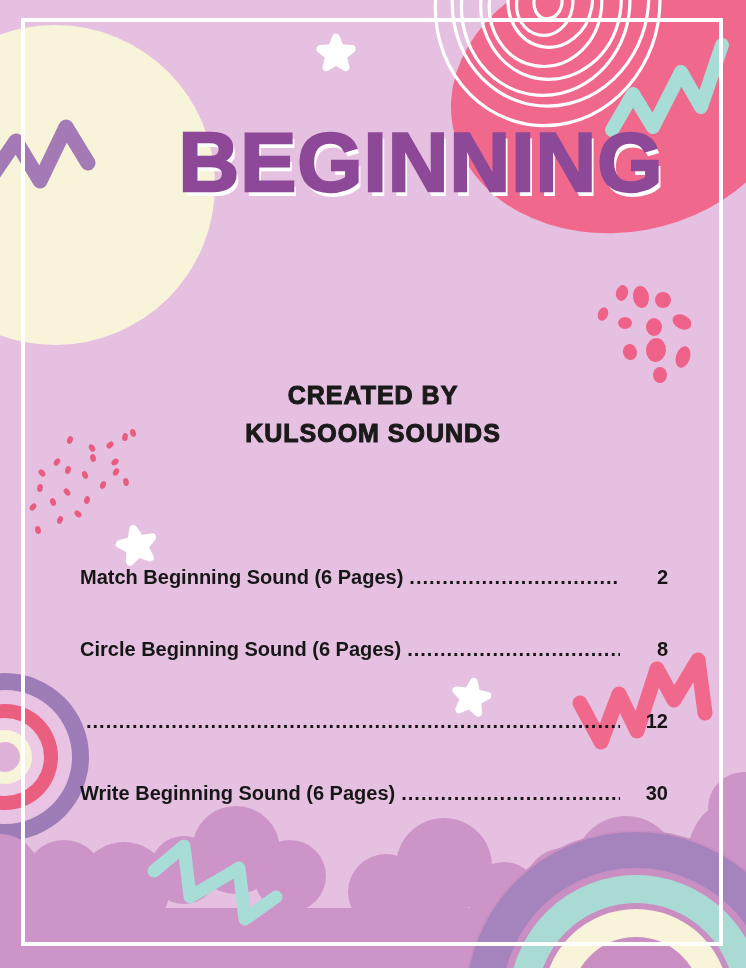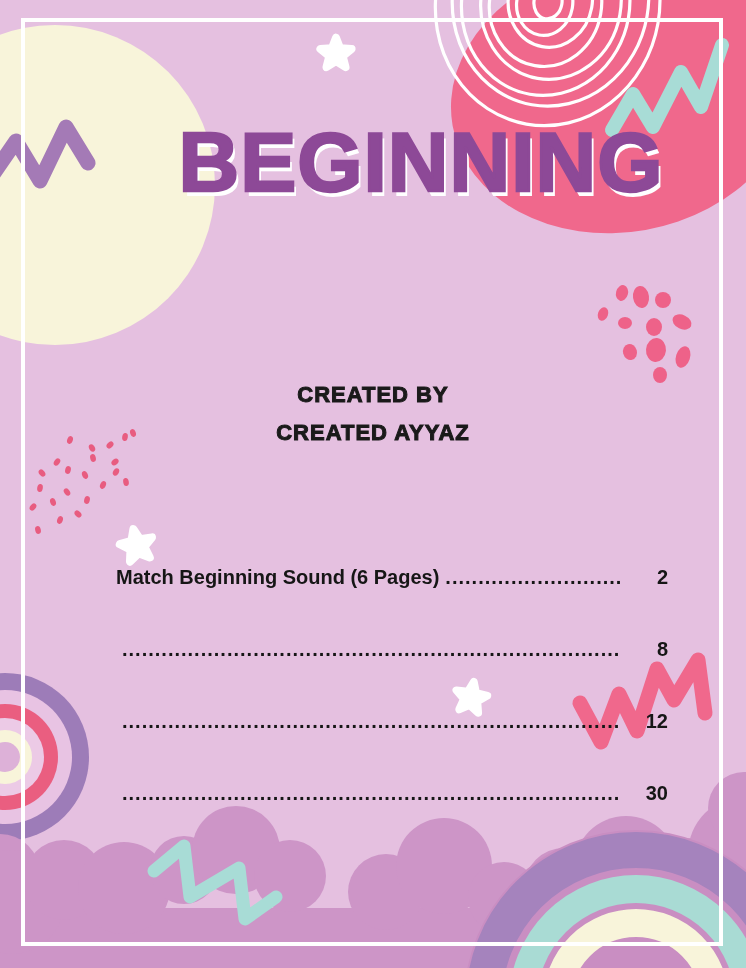--- a/index.html
+++ b/index.html
@@ -28,28 +28,28 @@
     color:#8d4997;
     -webkit-text-stroke:2.5px #8d4997;
     text-shadow:3px 5px 0 #ffffff;
     padding-left:48px;
   }
   .title span { display:block; }
   .byline {
     position:absolute; top:376px; left:0; width:100%;
     text-align:center;
     font-weight:bold;
-    font-size:22px; line-height:38px;
+    font-size:25px; line-height:38px;
     letter-spacing:1px;
     color:#1a1a1a;
     -webkit-text-stroke:1px #1a1a1a;
   }
   .byline span { display:block; }
   .toc {
-    position:absolute; top:565px; left:80px; right:78px;margin-left:36px;
+    position:absolute; top:565px; left:80px; right:78px;
   }
   .toc-row {
     display:flex; align-items:baseline;
     margin-bottom:48px;
     font-size:20px; font-weight:bold; color:#161616;
     line-height:24px;
   }
   .toc-label { white-space:nowrap; }
   .toc-leader {
     flex:1; overflow:hidden; white-space:nowrap;
@@ -175,41 +175,43 @@
   <div class="frame"></div>
 
   <div class="content">
 
     <div class="title">
       <span>BEGINNING</span>
     </div>
 
     <div class="byline">
       <span>CREATED BY</span>
-      <span>CREATED AYYAZ</span>
+      <span>KULSOOM SOUNDS</span>
     </div>
 
     <div class="toc">
 
         <div class="toc-row">
           <span class="toc-label">Match Beginning Sound (6 Pages)</span>
           <span class="toc-leader">............................................................................................................................................................................................................................</span>
           <span class="toc-page">2</span>
         </div>
 
         <div class="toc-row">
+          <span class="toc-label">Circle Beginning Sound (6 Pages)</span>
           <span class="toc-leader">............................................................................................................................................................................................................................</span>
           <span class="toc-page">8</span>
         </div>
 
         <div class="toc-row">
           <span class="toc-leader">............................................................................................................................................................................................................................</span>
           <span class="toc-page">12</span>
         </div>
 
         <div class="toc-row">
+          <span class="toc-label">Write Beginning Sound (6 Pages)</span>
           <span class="toc-leader">............................................................................................................................................................................................................................</span>
           <span class="toc-page">30</span>
         </div>
       </div>
 
   </div>
 </div>
 
 </body></html>

